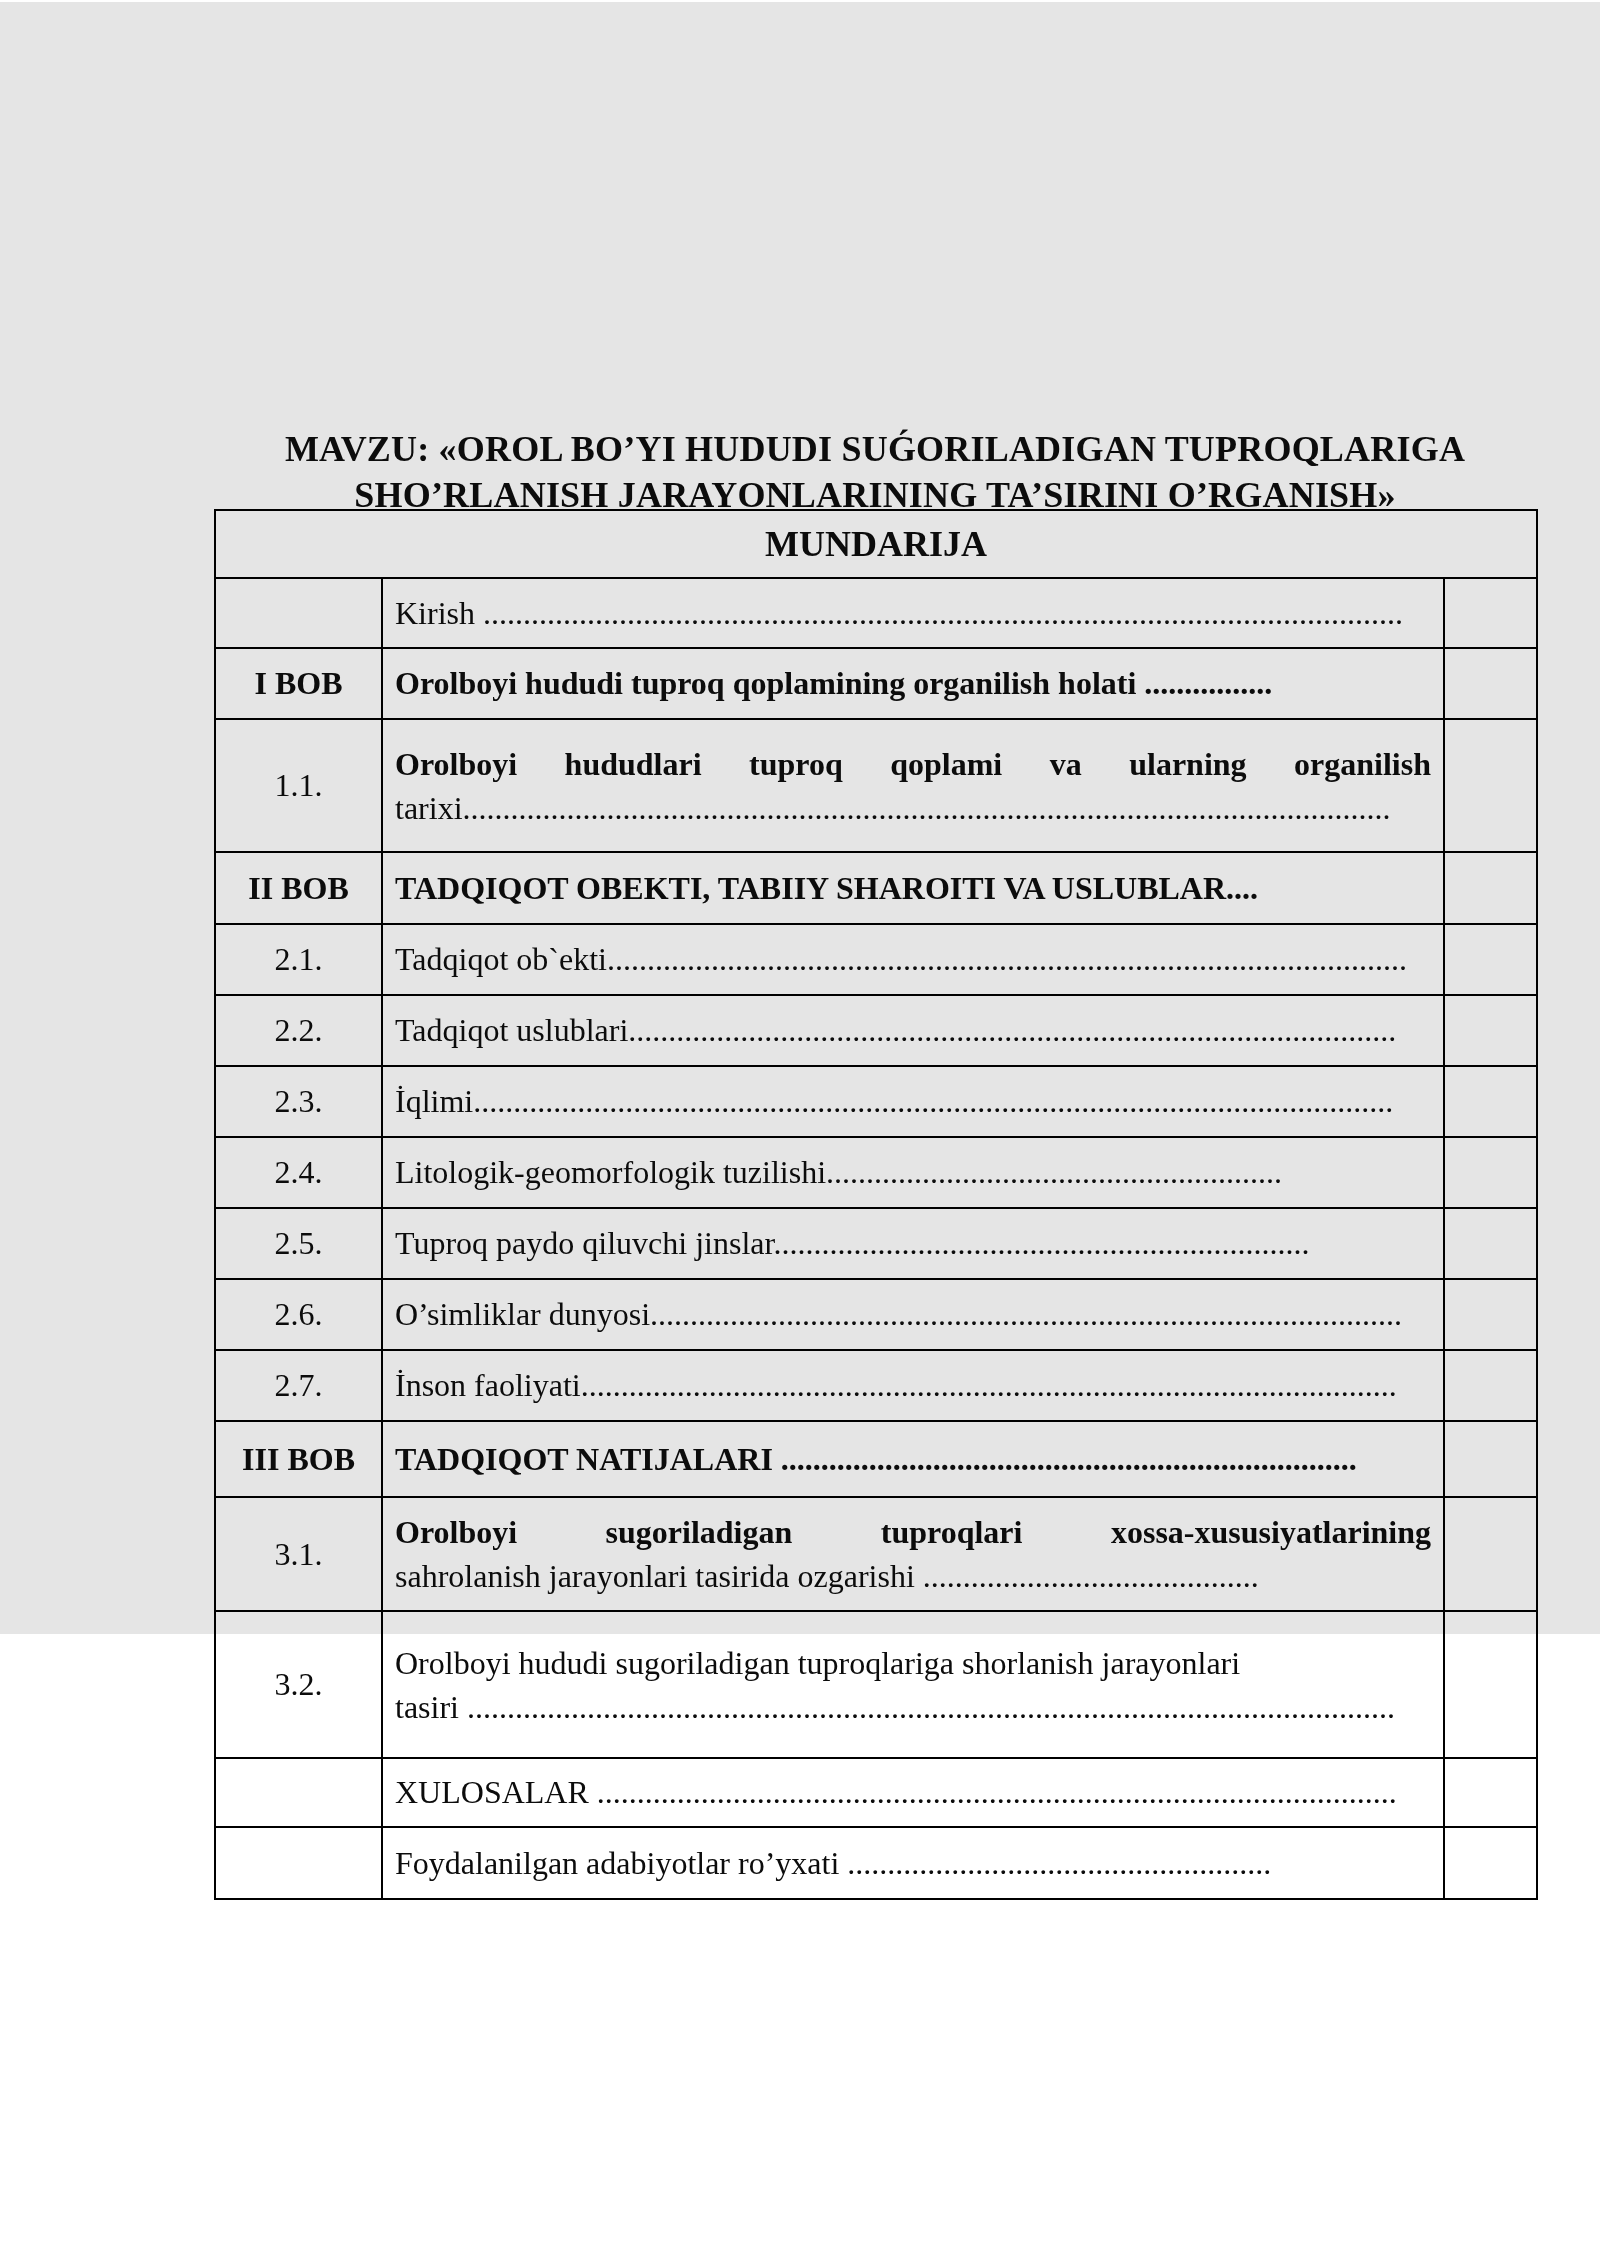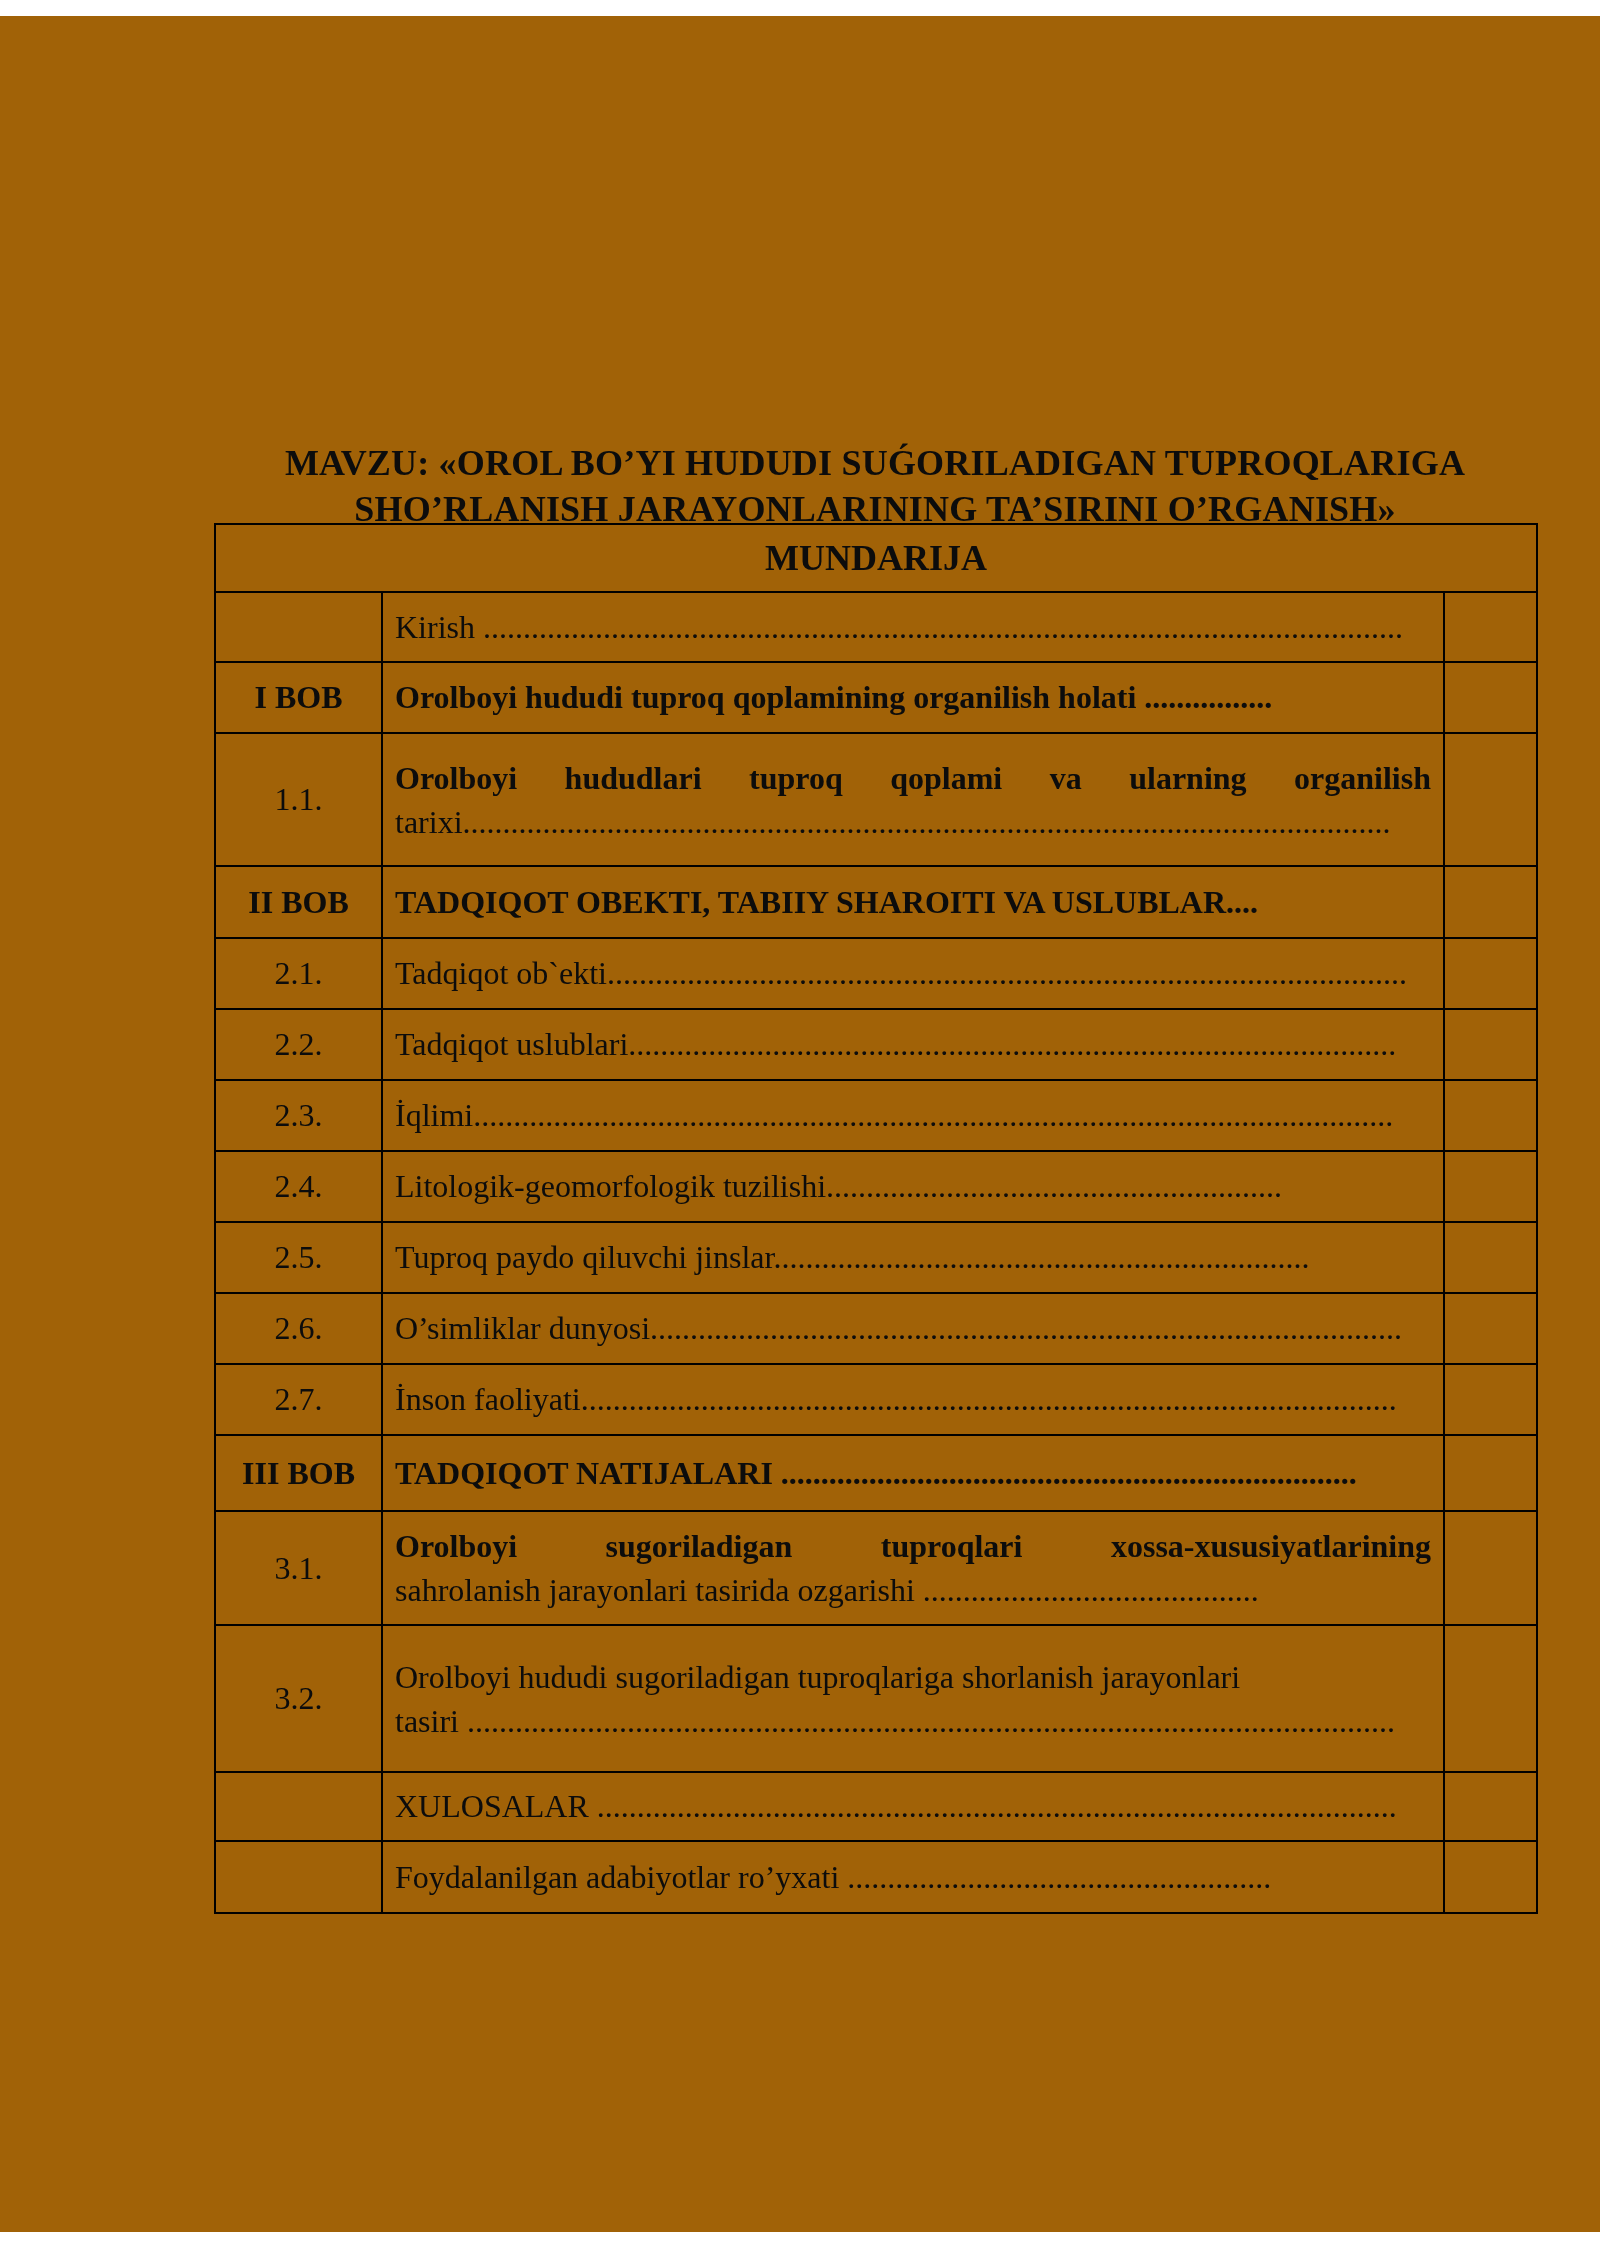--- a/index.html
+++ b/index.html
@@ -7,23 +7,23 @@
     padding: 0;
     background: #ffffff;
     width: 1600px;
     height: 2262px;
     position: relative;
     font-family: "Liberation Serif", "DejaVu Serif", serif;
     color: #0c0c0c;
   }
   #page {
     position: absolute;
-    left: 0; top: 16px;
-    width: 1600px; height: 2216px;
-    background: #a16207;
+    left: 0; top: 2px;
+    width: 1600px; height: 1632px;
+    background: #e5e5e5;
   }
   #doc-title {
     position: absolute;
     left: 214px;
     top: 424px;
     width: 1322px;
     text-align: center;
     font-weight: bold;
     font-size: 36px;
     line-height: 46px;

